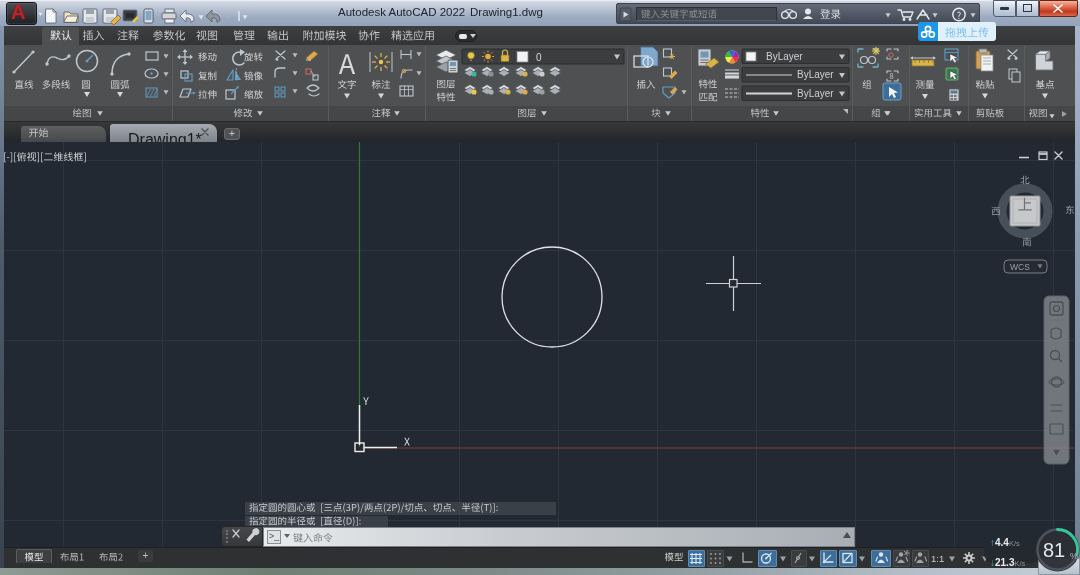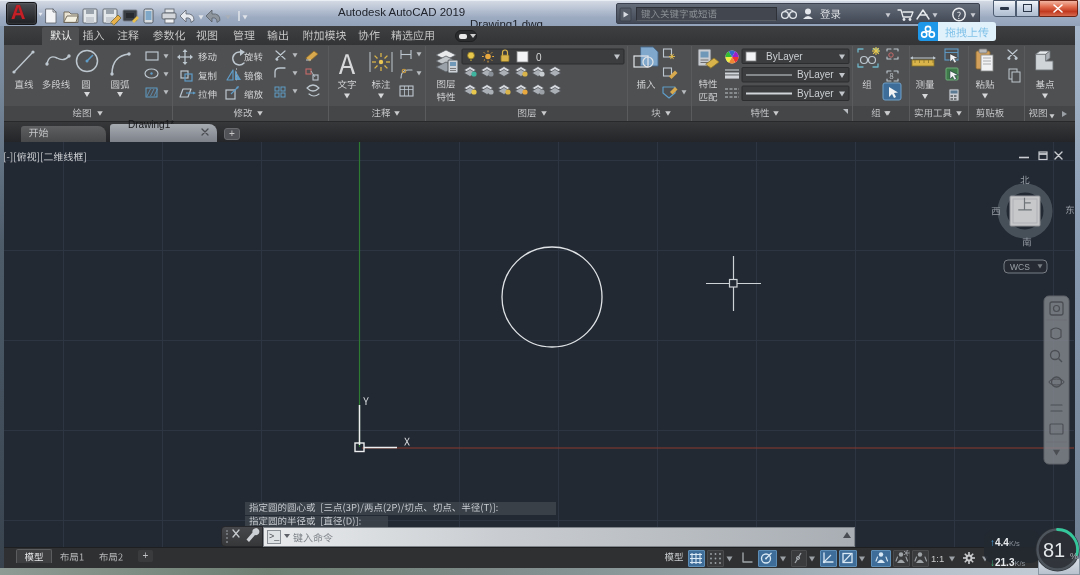--- a/index.html
+++ b/index.html
@@ -2,22 +2,22 @@
 <html><head><meta charset="utf-8"><style>
 *{margin:0;padding:0;box-sizing:border-box}
 html,body{width:1080px;height:575px;overflow:hidden;background:#232933;font-family:"Liberation Sans",sans-serif;position:relative}
 .abs{position:absolute}
 #ov{position:absolute;left:0;top:0;z-index:50;pointer-events:none}
 </style></head><body>
 
 <div class="abs" style="left:0;top:0;width:1080px;height:26px;background:linear-gradient(#d4dae4,#b6c1d2 35%,#9dabc1 65%,#93a3ba);border-top:1px solid #e9eef5"></div>
 <div class="abs" style="left:6px;top:2px;width:31px;height:23px;border-radius:3px;background:linear-gradient(#4a4d52,#1e2023);border:1px solid #15171a;box-shadow:inset 0 0 2px rgba(255,255,255,.3)"></div>
 <div class="abs" style="left:11px;top:1px;font-size:20px;font-weight:bold;color:#c32127;text-shadow:0 0 1px #7a0c10">A</div>
-<div class="abs" style="left:338px;top:6px;font-size:11.5px;color:#20242c">Autodesk AutoCAD 2019</div>
-<div class="abs" style="left:470px;top:18px;font-size:11.5px;color:#20242c">Drawing1.dwg</div>
+<div class="abs" style="left:338px;top:6px;font-size:11.5px;color:#20242c">Autodesk AutoCAD 2022</div>
+<div class="abs" style="left:470px;top:6px;font-size:11.5px;color:#20242c">Drawing1.dwg</div>
 
 <div class="abs" style="left:616px;top:3px;width:364px;height:21px;background:linear-gradient(rgba(90,97,110,.9),rgba(58,64,75,.9));border-radius:2px;border:1px solid #3c4250"></div>
 <div class="abs" style="left:636px;top:7px;width:141px;height:14px;background:#42464e;border:1px solid #2e3238;border-bottom-color:#5a5f66"></div>
 
 <div class="abs" style="left:993px;top:0;width:23px;height:17px;background:linear-gradient(#f4f7fa,#ccd6e4 45%,#aebdd0);border:1px solid #4e5c72;border-radius:0 0 0 3px"></div>
 <div class="abs" style="left:1016px;top:0;width:23px;height:17px;background:linear-gradient(#f4f7fa,#ccd6e4 45%,#aebdd0);border:1px solid #4e5c72"></div>
 <div class="abs" style="left:1039px;top:0;width:39px;height:17px;background:linear-gradient(#f2b5a2,#e06a4c 40%,#c13a20 70%,#d56a50);border:1px solid #6e2414;border-radius:0 0 3px 0"></div>
 <div class="abs" style="left:1000px;top:7px;width:9px;height:3px;background:#2a3648;border-radius:1px"></div>
 <div class="abs" style="left:1023px;top:4px;width:9px;height:8px;border:1.5px solid #2a3648"></div>
 
@@ -36,21 +36,21 @@
 <div class="abs" style="left:627px;top:46px;width:1px;height:75px;background:#3c3d3e;border-right:1px solid #5a5b5d"></div>
 <div class="abs" style="left:691px;top:46px;width:1px;height:75px;background:#3c3d3e;border-right:1px solid #5a5b5d"></div>
 <div class="abs" style="left:852px;top:46px;width:1px;height:75px;background:#3c3d3e;border-right:1px solid #5a5b5d"></div>
 <div class="abs" style="left:909px;top:46px;width:1px;height:75px;background:#3c3d3e;border-right:1px solid #5a5b5d"></div>
 <div class="abs" style="left:968px;top:46px;width:1px;height:75px;background:#3c3d3e;border-right:1px solid #5a5b5d"></div>
 <div class="abs" style="left:1024px;top:46px;width:1px;height:75px;background:#3c3d3e;border-right:1px solid #5a5b5d"></div>
 
 <div class="abs" style="left:0;top:122px;width:1080px;height:20px;background:linear-gradient(#37383a,#242528)"></div>
 <div class="abs" style="left:21px;top:126px;width:85px;height:16px;background:linear-gradient(#5e5f61,#47484a);border-radius:3px 8px 0 0"></div>
 <div class="abs" style="left:110px;top:124px;width:107px;height:18px;background:linear-gradient(#a6abb2,#7d828a);border-radius:3px 8px 0 0"></div>
-<div class="abs" style="left:128px;top:119px;font-size:10px;color:#17181a">Drawing1*</div>
+<div class="abs" style="left:128px;top:131px;font-size:16px;color:#17181a">Drawing1*</div>
 
 <div class="abs" style="left:224px;top:128px;width:16px;height:12px;background:#515257;border:1px solid #686a6e;border-radius:3px;color:#c8c8c8;font-size:10px;line-height:10px;text-align:center">+</div>
 
 <div class="abs" style="left:0;top:142px;width:1080px;height:405px;background:#232933"></div>
 <svg class="abs" style="left:0;top:0" width="1080" height="575">
     <line x1="63.5" y1="142" x2="63.5" y2="547" stroke="#2e3542" stroke-width="1"></line>
     <line x1="162.5" y1="142" x2="162.5" y2="547" stroke="#2e3542" stroke-width="1"></line>
     <line x1="261.5" y1="142" x2="261.5" y2="547" stroke="#2e3542" stroke-width="1"></line>
     <line x1="459.5" y1="142" x2="459.5" y2="547" stroke="#2e3542" stroke-width="1"></line>
     <line x1="558.5" y1="142" x2="558.5" y2="547" stroke="#2e3542" stroke-width="1"></line>

